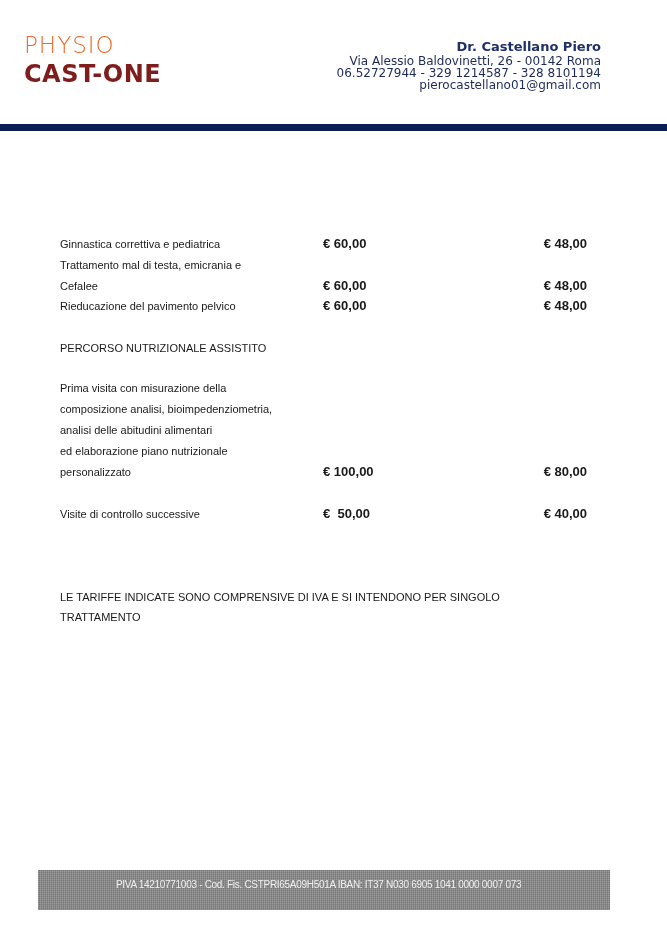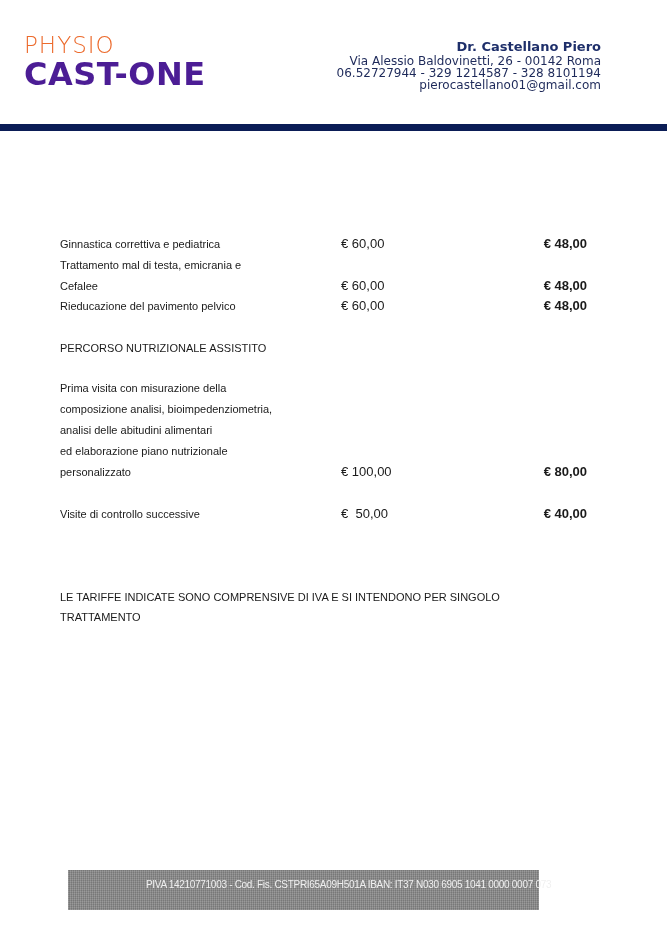--- a/index.html
+++ b/index.html
@@ -10,40 +10,39 @@
   }
   .logo { position: absolute; left: 24px; top: 32px; }
   .logo-top {
     position: absolute; left: 0; top: 0; white-space: nowrap;
     font-family: "DejaVu Sans", sans-serif; font-weight: 300;
     font-size: 23px; letter-spacing: 1px; color: #ec6a2c; line-height: 26px; text-align: right;
   }
   .logo-bottom {
     position: absolute; left: 0; top: 28px; white-space: nowrap;
     font-family: "DejaVu Sans", sans-serif; font-weight: bold;
-    font-size: 32px; color: #4c1d95; line-height: 28px; letter-spacing: 0.5px;
+    font-size: 24px; color: #7f1d1d; line-height: 28px; letter-spacing: 0.5px;
   }
   .contact {
     position: absolute; right: 66px; top: 38px; text-align: right;
     font-family: "DejaVu Sans", sans-serif; color: #1e2a5a; margin-left: 33px;
   }
   .contact .name { font-size: 13px; font-weight: bold; color: #1e2f6a; line-height: 17px; }
   .contact .line { font-size: 12px; line-height: 12px; color: #1e2a5a; }
   .rule { position: absolute; left: 0; top: 124px; width: 667px; height: 7px; background: #0b1d56; }
 
   .row { position: absolute; left: 60px; font-size: 11px; line-height: 16px; color: #1a1a1a; }
-  .price { position: absolute; left: 341px; font-size: 13px; line-height: 16px; }
+  .price { position: absolute; left: 323px; font-size: 13px; line-height: 16px; font-weight: bold; }
   .disc { position: absolute; right: 80px; font-size: 13px; line-height: 16px; font-weight: bold; text-align: right; margin-left: 46px; }
 
   .footer {
-    position: absolute; left: 38px; top: 870px; width: 471px; height: 40px;
+    position: absolute; left: 38px; top: 870px; width: 572px; height: 40px;
     background: #8a8a8a;
     background-image: repeating-linear-gradient(90deg, rgba(255,255,255,0.08) 0 1px, rgba(0,0,0,0.08) 1px 2px),
                       repeating-linear-gradient(0deg, rgba(255,255,255,0.06) 0 1px, rgba(0,0,0,0.06) 1px 2px);
-    margin-left: 30px;
   }
   .footer-text {
     position: absolute; left: 78px; top: 9px; white-space: nowrap;
     font-size: 10px; color: #f0f0f0; letter-spacing: -0.3px;
   }
 </style>
 </head>
 <body>
 
 <div class="logo">

